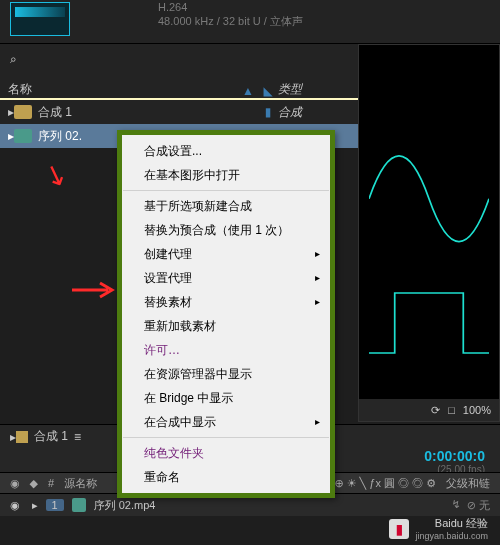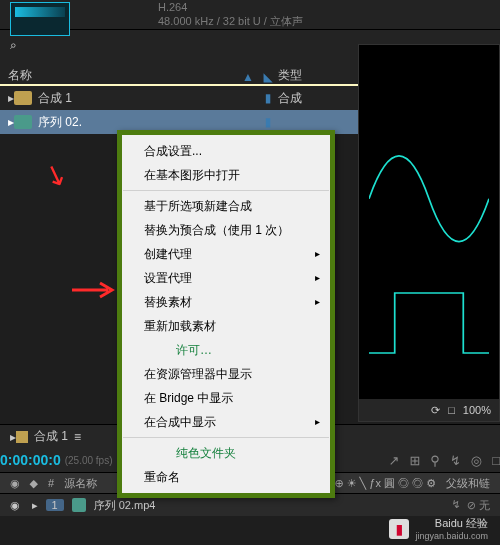--- a/index.html
+++ b/index.html
@@ -1,51 +1,51 @@
 <!DOCTYPE html>
 <html><head>
 <meta charset="utf-8">
 <style>
 * { margin:0; padding:0; box-sizing:border-box; font-family:"Microsoft YaHei",Arial,sans-serif; }
 body { background:#1e1e1e; color:#c8c8c8; font-size:12px; width:500px; height:545px; overflow:hidden; position:relative; }
-.top-area { height:30px; background:#232323; border-bottom:1px solid #000; padding:4px 8px; position:relative; }
+.top-area { height:44px; background:#232323; border-bottom:1px solid #000; padding:4px 8px; position:relative; }
 .thumb { position:absolute; width:60px; height:34px; background:#0a2830; border:1px solid #1abce0; top:2px; left:10px; }
 .thumb-wave { position:absolute; top:4px; left:4px; right:4px; height:10px; background:linear-gradient(90deg,#1abce0 0%,#0a4050 100%); }
 .codec-info { position:absolute; left:158px; top:0; line-height:1.3; color:#7a7a7a; font-size:11px; }
 .search-bar { height:30px; background:#232323; padding:6px 10px; display:flex; align-items:center; gap:6px; }
 .search-input { background:#232323; border:none; color:#c8c8c8; width:140px; outline:none; font-size:12px; }
 .panel-header { height:26px; background:#232323; display:flex; align-items:flex-end; padding:0 8px; border-bottom:2px solid #fef9c3; }
 .hdr-name { flex:1; }
 .hdr-icon { width:20px; text-align:center; color:#3a7bb0; }
-.hdr-type { width:70px; }
+.hdr-type { width:70px;font-style:italic; }
 .hdr-size { width:60px; text-align:right; }
 .hdr-fps { width:60px; text-align:right; }
 .hdr-folder { width:24px; text-align:center; }
 .row { height:24px; display:flex; align-items:center; padding:0 8px; background:#232323; }
 .row-icon { width:18px; height:14px; margin-right:6px; display:inline-block; }
 .icon-comp { background:#bfa050; border-radius:2px; }
 .icon-mp4 { background:#4a9a8a; border-radius:2px; position:relative; }
 .row .hdr-name { display:flex; align-items:center; }
 .selected { background:#5a7a9a; color:#fff; }
 .preview-pane { position:absolute; top:44px; left:358px; right:0; height:378px; background:#000; border:1px solid #333; }
 .wave-graph { position:absolute; inset:10px; }
 .wave-graph svg { width:100%; height:100%; }
 .preview-footer { position:absolute; bottom:0; left:0; right:0; height:22px; background:#262626; display:flex; align-items:center; justify-content:flex-end; gap:8px; padding:0 8px; font-size:11px; color:#ccc; }
 .context-menu { position:absolute; top:130px; left:117px; width:218px; background:#f0f0f0; border:5px solid #4d7c0f; box-shadow:2px 2px 6px rgba(0,0,0,.4); padding:4px 0; z-index:100; color:#000; }
 .menu-item { height:24px; line-height:24px; padding:0 28px 0 22px; font-size:12px; position:relative; }
-.menu-item.disabled { color:#15803d;margin-left:32px; }
+.menu-item.disabled { color:#701a75; }
 .menu-item.has-sub::after { content:"▸"; position:absolute; right:10px; top:0; font-size:10px; }
 .menu-sep { height:1px; background:#d0d0d0; margin:3px 1px; }
 .arrow-red { position:absolute; color:#ff2a2a; font-size:28px; z-index:99; }
 .arrow1 { top:158px; left:44px; transform:rotate(20deg); }
 .arrow2 { top:275px; left:72px; }
 .timeline-header { position:absolute; top:424px; left:0; right:0; height:24px; background:#262626; display:flex; align-items:center; padding:0 10px; border-top:1px solid #000; }
 .tl-tab { display:flex; align-items:center; gap:6px; }
 .tl-sqicon { width:12px; height:12px; background:#bfa050; }
-.timeline-time { position:absolute; top:448px; left:0; right:0; height:24px; background:#262626; display:flex; align-items:center; padding:0 0; }
+.timeline-time { position:absolute; top:448px; left:0; right:0; height:24px; background:#262626; display:flex; align-items:flex-end; padding:0 15px;flex-direction:column; }
 .timecode { color:#1abce0; font-size:14px; font-weight:bold; }
 .fps-text { color:#6a6a6a; font-size:10px; margin-left:4px; }
 .tl-tools { margin-left:auto; display:flex; gap:10px; color:#888; font-size:13px; }
 .layer-header { position:absolute; top:472px; left:0; right:0; height:22px; background:#333; display:flex; align-items:center; padding:0 10px; gap:10px; border-top:1px solid #000; border-bottom:1px solid #000; font-size:11px; color:#aaa; }
 .layer-row { position:absolute; top:494px; left:0; right:0; height:22px; background:#2a2a2a; display:flex; align-items:center; padding:0 10px; gap:8px; font-size:11px; }
 .eye-icon { width:14px; }
 .layer-num { background:#446688; padding:0 6px; border-radius:2px; }
 .layer-name-icon { width:14px; height:14px; background:#4a9a8a; border-radius:2px; }
 .switches { margin-left:auto; display:flex; gap:6px; color:#888; }
 .watermark { position:absolute; right:12px; bottom:4px; text-align:right; color:#eee; font-size:11px; opacity:.85; display:flex; align-items:center; gap:6px; }

